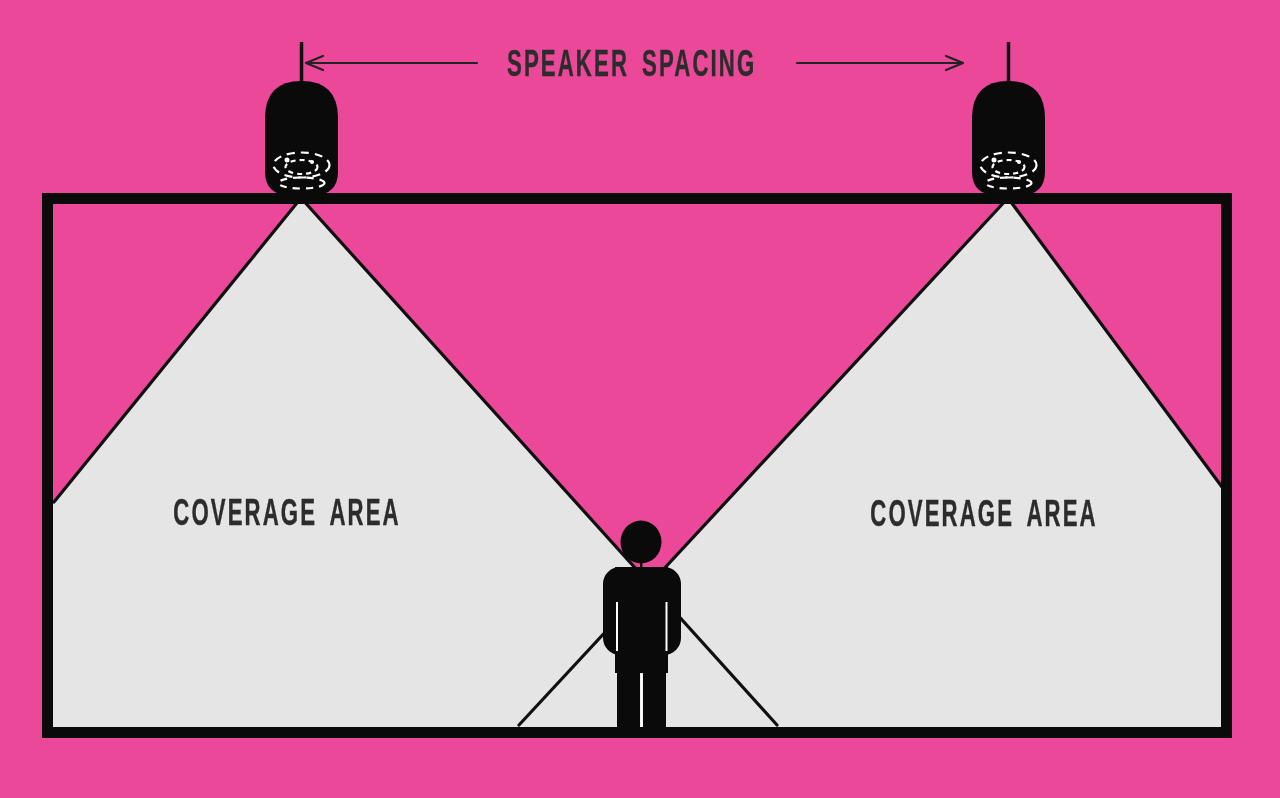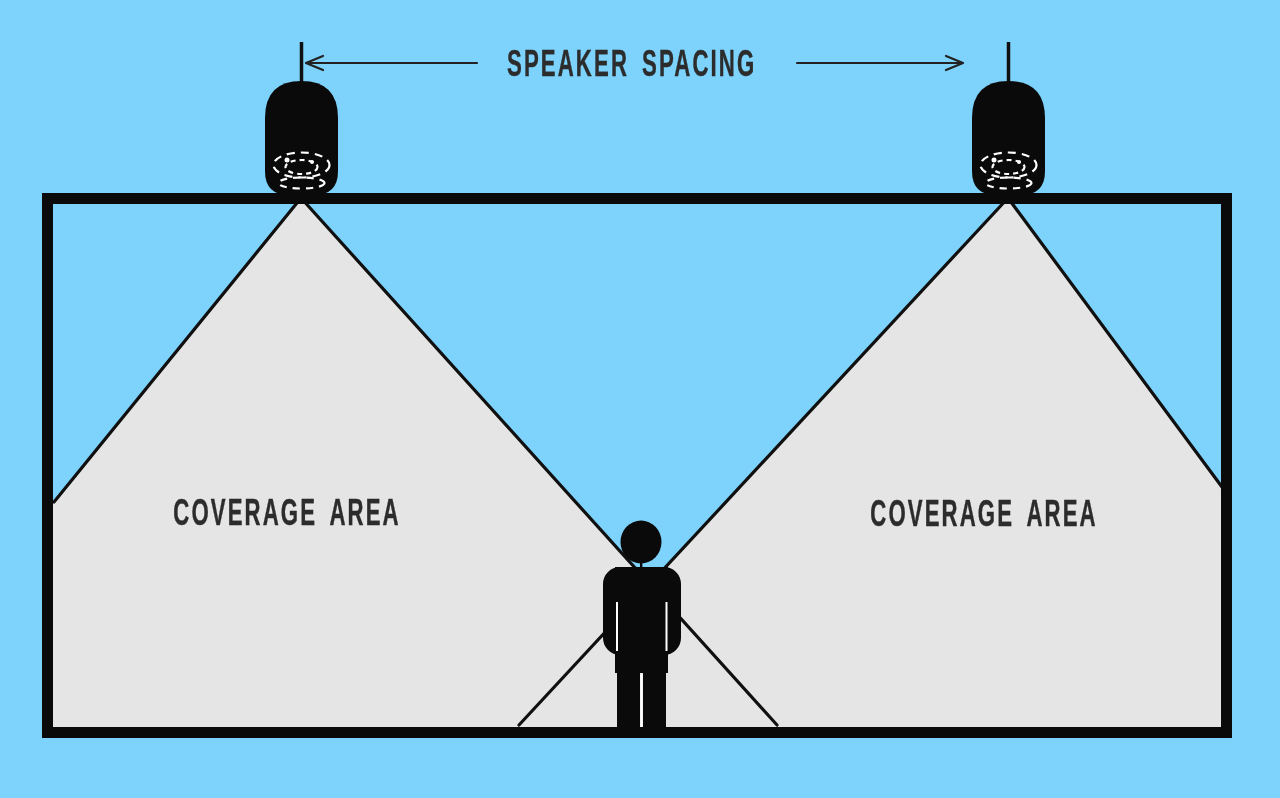--- a/index.html
+++ b/index.html
@@ -1,20 +1,20 @@
 <!DOCTYPE html>
 <html><head>
 <meta charset="utf-8">
 <style>
   html, body { margin: 0; padding: 0; background: #ffffff; }
   .canvas {
     position: relative;
     width: 1280px;
     height: 798px;
-    background: #7dd3fc;
+    background: #ec4899;
     overflow: hidden;
     font-family: "Liberation Sans", sans-serif;
   }
   .diagram-svg {
     position: absolute;
     left: 0; top: 0;
     width: 1280px; height: 798px;
   }
   .label {
     position: absolute;

